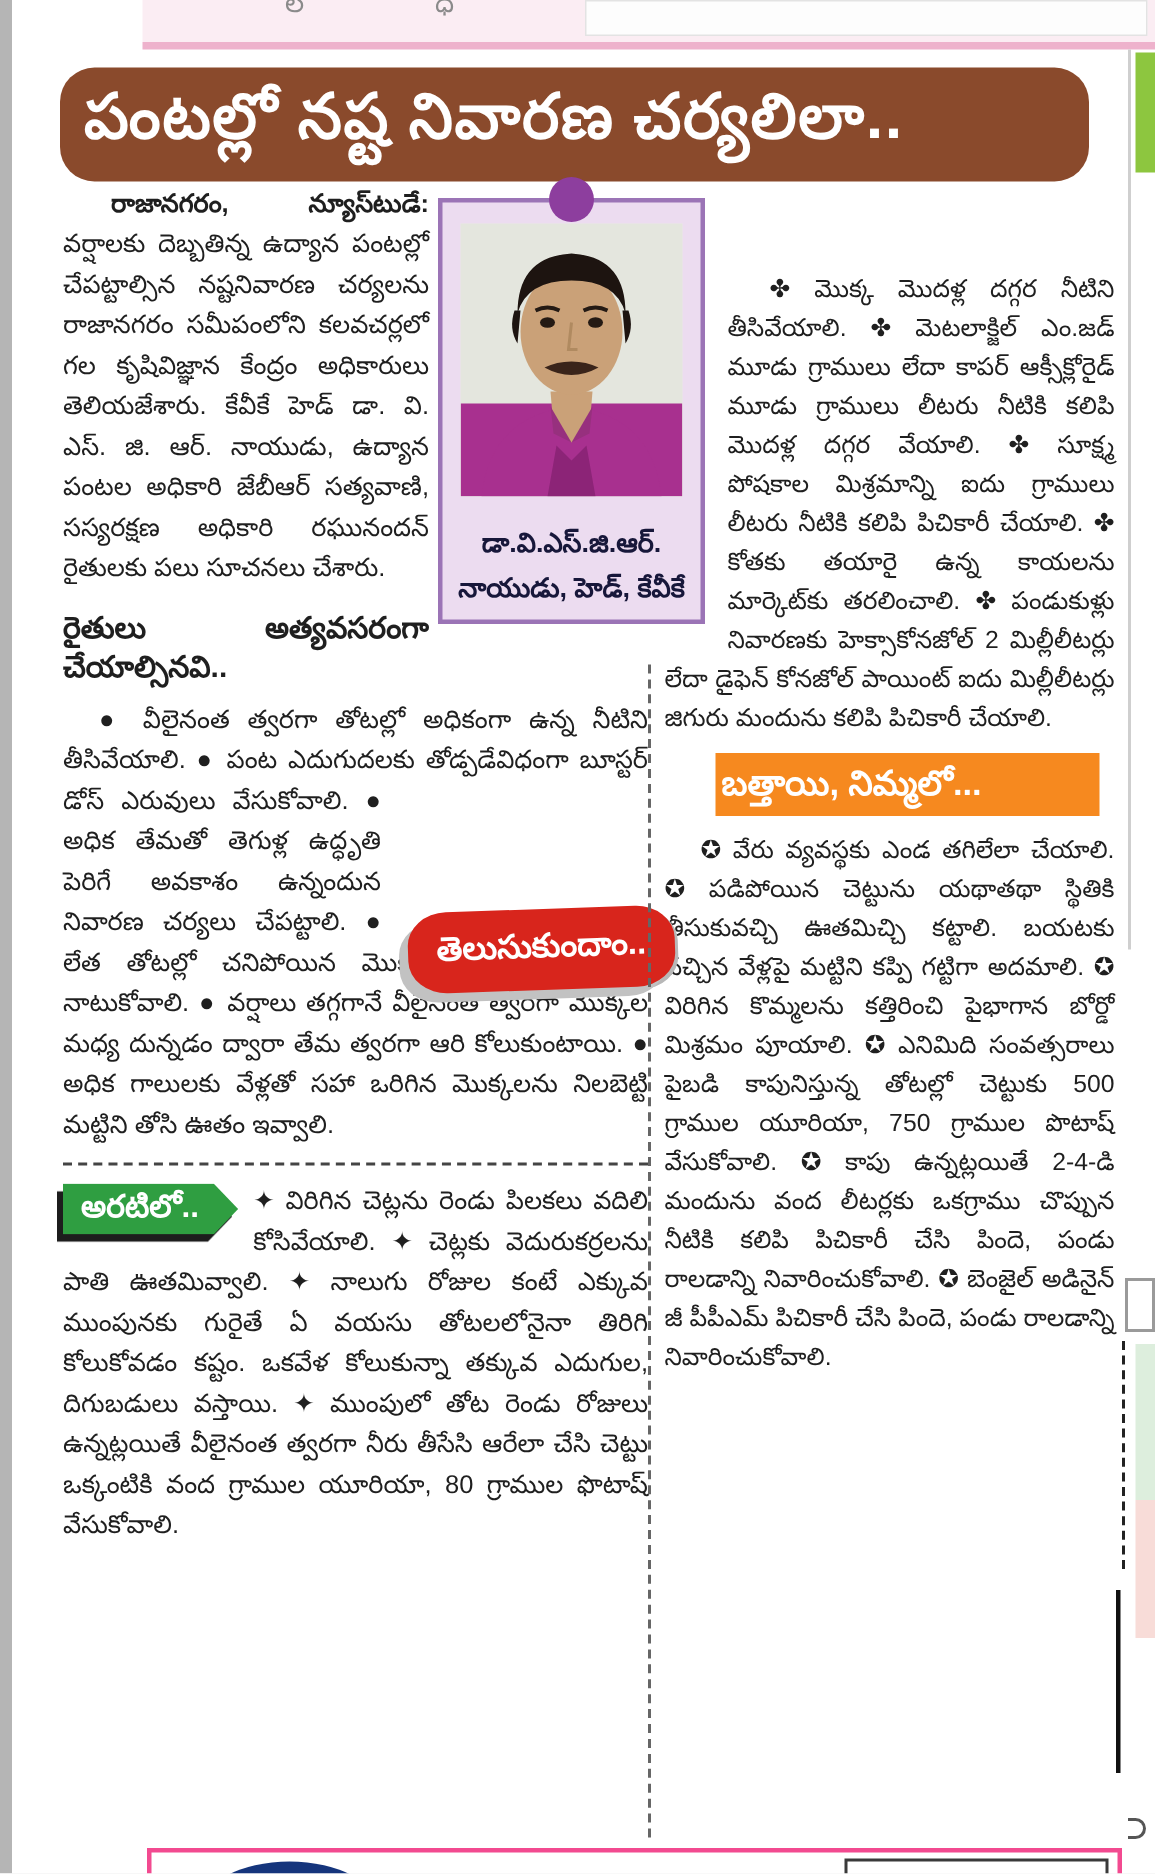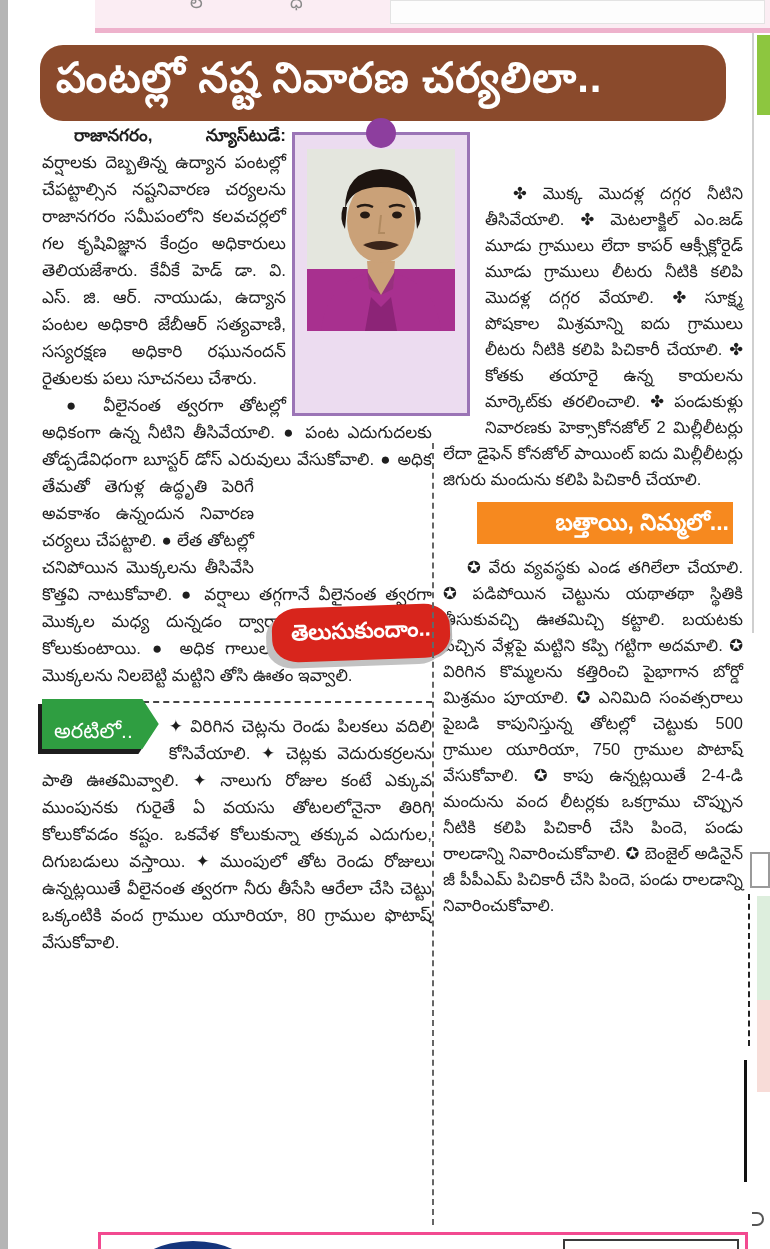--- a/index.html
+++ b/index.html
@@ -32,35 +32,35 @@
   .col-left { position:absolute; left:42px; top:122px; width:390px; font-size:17px; line-height:27px; text-align:justify; }
   .spacer-photo-r { float:right; width:146px; height:290px; }
   .intro { text-indent:32px; }
   .dateline { font-weight:bold; }
   .subhead { font-weight:bold; font-size:20px; margin:14px 0 8px; line-height:26px; }
   .urgent { text-indent:24px; }
   .banner-spacer { float:right; width:168px; height:76px; margin:2px 0 6px 10px; }
   .dotted-divider { border-top:2px dashed #444; margin:12px 0 10px; }
 
   .flag-wrap { float:left; margin:4px 10px 4px 0; filter:drop-shadow(-4px 5px 0 #1d1d1d); }
-  .flag { background:#2f9e41; color:#fff; font-weight:normal; font-size:21px; padding:20px 26px 7px 12px;
+  .flag { background:#2f9e41; color:#fff; font-weight:bold; font-size:21px; padding:4px 26px 7px 12px;
           clip-path:polygon(0 0, 86% 0, 100% 50%, 86% 100%, 0 100%); }
 
   
   .banner { position:absolute; left:272px; top:606px; width:178px; height:54px; background:#d8251c;
             border-radius:26px/22px; transform:rotate(-2deg); display:flex; align-items:center; justify-content:center;
             color:#fff; font-weight:bold; font-size:22px; box-shadow:-6px 6px 0 #c2c2c2, 2px 2px 0 #b8b8b8; }
 
   .col-right { position:absolute; left:443px; top:180px; width:300px; font-size:16.5px; line-height:26px; text-align:justify; }
   .spacer-photo-l { float:left; width:42px; height:248px; }
   .title-pink { display:inline-block; background:#ec148c; color:#fff; font-weight:bold; font-size:26px;
                 padding:6px 22px 8px 14px; margin-bottom:10px; }
   .papaya-body { text-indent:28px; }
   .title-orange { display:block; width:256px; background:#f6891f; color:#fff; font-weight:bold; font-size:23px;
-                  text-align:right; padding:7px 4px 9px; margin:10px 0 10px 34px; }
+                  text-align:left; padding:7px 4px 9px; margin:10px 0 10px 34px; }
   .citrus-body { text-indent:24px; }
 
   
   .v-divider { position:absolute; left:432px; top:443px; height:782px; border-left:2px dashed #666; }
 
   
   .edge-line { position:absolute; left:752px; top:33px; width:2px; height:600px; background:#cfcfcf; }
   .edge-green { position:absolute; left:757px; top:35px; width:13px; height:80px; background:#8dc63f; }
   .edge-box { position:absolute; left:750px; top:852px; width:20px; height:36px; border:2px solid #9a9a9a; background:#fff; }
   .edge-dashed { position:absolute; left:748px; top:894px; height:152px; border-left:2px dashed #222; }
@@ -90,20 +90,21 @@
   <div class="top-inset"></div>
   <div class="top-rule"></div>
 
   <div class="headline">
     <span>పంటల్లో నష్ట నివారణ చర్యలిలా..</span>
   </div>
 
   <div class="col-left">
     <div class="spacer-photo-r"></div>
     <p class="intro"><span class="dateline">రాజానగరం, న్యూస్‌టుడే:</span><span> వర్షాలకు దెబ్బతిన్న ఉద్యాన పంటల్లో చేపట్టాల్సిన నష్టనివారణ చర్యలను రాజానగరం సమీపంలోని కలవచర్లలో గల కృషివిజ్ఞాన కేంద్రం అధికారులు తెలియజేశారు. కేవీకే హెడ్ డా. వి. ఎస్. జి. ఆర్. నాయుడు, ఉద్యాన పంటల అధికారి జేబీఆర్ సత్యవాణి, సస్యరక్షణ అధికారి రఘునందన్ రైతులకు పలు సూచనలు చేశారు.</span></p>
+    <h2 class="subhead">రైతులు అత్యవసరంగా చేయాల్సినవి..</h2>
     <p class="urgent"><span>● వీలైనంత త్వరగా తోటల్లో అధికంగా ఉన్న నీటిని తీసివేయాలి. ● పంట ఎదుగుదలకు తోడ్పడేవిధంగా బూస్టర్ డోస్ ఎరువులు వేసుకోవాలి.</span>
       <span class="banner-spacer"></span><span>● అధిక తేమతో తెగుళ్ల ఉద్ధృతి పెరిగే అవకాశం ఉన్నందున నివారణ చర్యలు చేపట్టాలి. ● లేత తోటల్లో చనిపోయిన మొక్కలను తీసివేసి కొత్తవి నాటుకోవాలి. ● వర్షాలు తగ్గగానే వీలైనంత త్వరగా మొక్కల మధ్య దున్నడం ద్వారా తేమ త్వరగా ఆరి కోలుకుంటాయి. ● అధిక గాలులకు వేళ్లతో సహా ఒరిగిన మొక్కలను నిలబెట్టి మట్టిని తోసి ఊతం ఇవ్వాలి.</span></p>
     <div class="dotted-divider"></div>
     <div>
       <span class="flag-wrap"><span class="flag">అరటిలో..</span></span>
       <span>✦ విరిగిన చెట్లను రెండు పిలకలు వదిలి కోసివేయాలి. ✦ చెట్లకు వెదురుకర్రలను పాతి ఊతమివ్వాలి. ✦ నాలుగు రోజుల కంటే ఎక్కువ ముంపునకు గురైతే ఏ వయసు తోటలలోనైనా తిరిగి కోలుకోవడం కష్టం. ఒకవేళ కోలుకున్నా తక్కువ ఎదుగుల, దిగుబడులు వస్తాయి. ✦ ముంపులో తోట రెండు రోజులు ఉన్నట్లయితే వీలైనంత త్వరగా నీరు తీసేసి ఆరేలా చేసి చెట్టు ఒక్కంటికి వంద గ్రాముల యూరియా, 80 గ్రాముల ఫొటాష్ వేసుకోవాలి.</span>
     </div>
   </div>
 
   <div class="photo-box">
@@ -121,20 +122,24 @@
         <path d="M56 96 Q74 106 92 96 Q84 92 74 92 Q64 92 56 96 Z" fill="#3a241a"></path>
         <ellipse cx="58" cy="66" rx="5" ry="3.5" fill="#241a14"></ellipse>
         <ellipse cx="90" cy="66" rx="5" ry="3.5" fill="#241a14"></ellipse>
         <path d="M50 58 Q58 54 66 58" stroke="#241a14" stroke-width="2.5" fill="none"></path>
         <path d="M82 58 Q90 54 98 58" stroke="#241a14" stroke-width="2.5" fill="none"></path>
         <path d="M74 66 L72 84 L78 84" stroke="#b08a60" stroke-width="2" fill="none"></path>
         <path d="M64 148 L74 158 L84 148 L90 182 L58 182 Z" fill="#8c2477"></path>
         <path d="M60 122 L74 146 L62 140 Z" fill="#97307e"></path>
         <path d="M88 122 L74 146 L86 140 Z" fill="#97307e"></path>
       </svg>
+    </div>
+    <div class="photo-caption">
+      <div>డా.వి.ఎస్.జి.ఆర్.</div>
+      <div>నాయుడు, హెడ్, కేవీకే</div>
     </div>
   </div>
 
   <div class="col-right">
     <div class="spacer-photo-l"></div>
     <p class="papaya-body">✤ మొక్క మొదళ్ల దగ్గర నీటిని తీసివేయాలి. ✤ మెటలాక్జిల్ ఎం.జడ్ మూడు గ్రాములు లేదా కాపర్ ఆక్సీక్లోరైడ్ మూడు గ్రాములు లీటరు నీటికి కలిపి మొదళ్ల దగ్గర వేయాలి. ✤ సూక్ష్మ పోషకాల మిశ్రమాన్ని ఐదు గ్రాములు లీటరు నీటికి కలిపి పిచికారీ చేయాలి. ✤ కోతకు తయారై ఉన్న కాయలను మార్కెట్‌కు తరలించాలి. ✤ పండుకుళ్లు నివారణకు హెక్సాకోనజోల్ 2 మిల్లీలీటర్లు లేదా డైఫెన్ కోనజోల్ పాయింట్ ఐదు మిల్లీలీటర్లు జిగురు మందును కలిపి పిచికారీ చేయాలి.</p>
     <div class="title-orange">బత్తాయి, నిమ్మలో...</div>
     <p class="citrus-body">✪ వేరు వ్యవస్థకు ఎండ తగిలేలా చేయాలి. ✪ పడిపోయిన చెట్టును యథాతథా స్థితికి తీసుకువచ్చి ఊతమిచ్చి కట్టాలి. బయటకు వచ్చిన వేళ్లపై మట్టిని కప్పి గట్టిగా అదమాలి. ✪ విరిగిన కొమ్మలను కత్తిరించి పైభాగాన బోర్డో మిశ్రమం పూయాలి. ✪ ఎనిమిది సంవత్సరాలు పైబడి కాపునిస్తున్న తోటల్లో చెట్టుకు 500 గ్రాముల యూరియా, 750 గ్రాముల పొటాష్ వేసుకోవాలి. ✪ కాపు ఉన్నట్లయితే 2-4-డి మందును వంద లీటర్లకు ఒకగ్రాము చొప్పున నీటికి కలిపి పిచికారీ చేసి పిందె, పండు రాలడాన్ని నివారించుకోవాలి. ✪ బెంజైల్ అడినైన్ జీ పీపీఎమ్ పిచికారీ చేసి పిందె, పండు రాలడాన్ని నివారించుకోవాలి.</p>
   </div>
 

